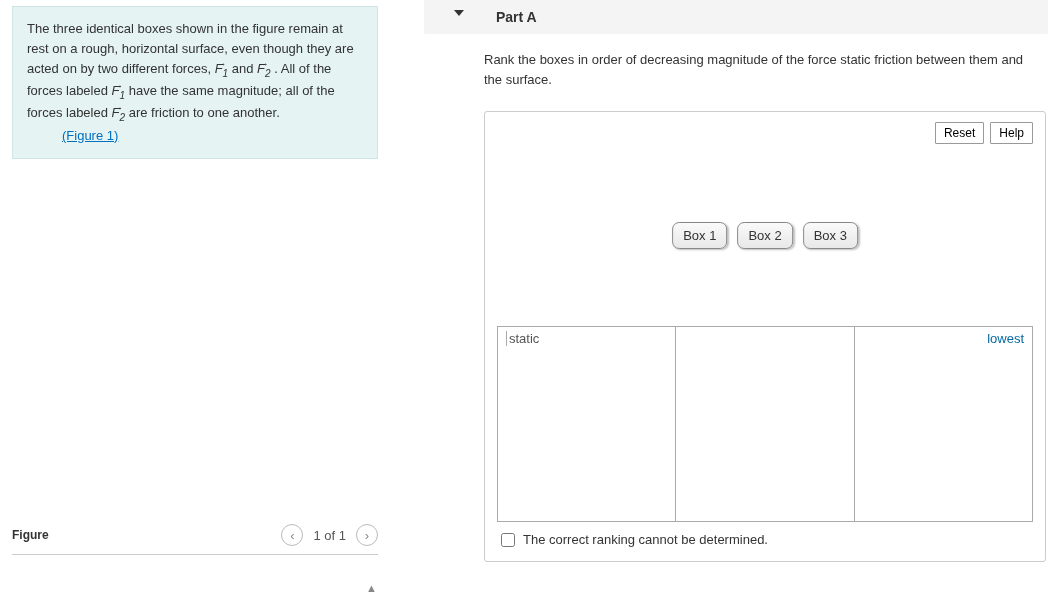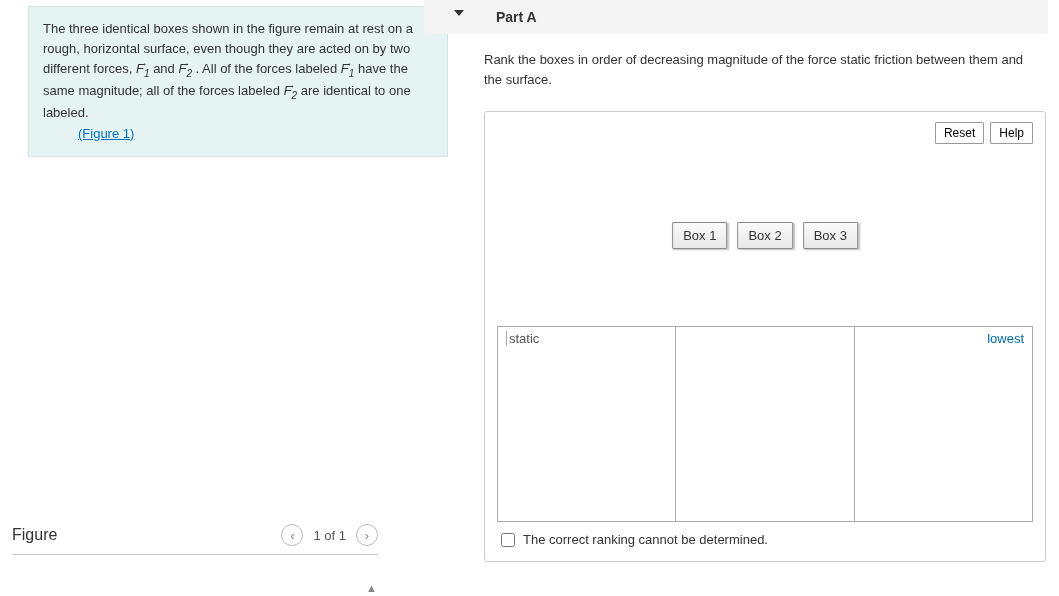--- a/index.html
+++ b/index.html
@@ -1,27 +1,27 @@
 <!DOCTYPE html>
 <html><head>
   <meta charset="utf-8">
   <style>
     * { box-sizing: border-box; margin: 0; padding: 0; }
     body { font-family: Arial, Helvetica, sans-serif; font-size: 13px; color: #333; background: #fff; width: 1059px; height: 596px; position: relative; }
     
-    .left-panel { position: absolute; left: 28px; top: 6px; width: 420px; }
+    .left-panel { position: absolute; left: 12px; top: 6px; width: 366px; }
     
     .problem-box { background: #e5f3f3; border: 1px solid #d0e6e6; padding: 12px 14px; line-height: 1.55; font-size: 13px; }
     .problem-box .fvec { font-style: italic; position: relative; }
     .problem-box .arrow { position: absolute; top: -3px; left: 0; right: 0; text-align: center; font-size: 10px; line-height: 1; font-style: normal; }
     .problem-box sub { font-size: 10px; }
     .figlink { color: #0070c0; text-decoration: underline; cursor: pointer; margin-left: 35px; }
     
     .figure-row { position: absolute; top: 524px; left: 12px; width: 366px; display: flex; align-items: center; border-bottom: 1px solid #ccc; padding-bottom: 8px; }
-    .figure-title { font-size: 16px; font-weight: 400; flex: 1; }
+    .figure-title { font-size: 12px; font-weight: 700; flex: 1; }
     .pager { display: flex; align-items: center; gap: 10px; color: #555; font-size: 13px; }
     .pager-btn { width: 22px; height: 22px; border: 1px solid #bbb; border-radius: 50%; background: #fff; display: flex; align-items: center; justify-content: center; color: #888; font-size: 13px; cursor: pointer; }
     
     .expand-caret { position: absolute; top: 582px; left: 366px; color: #888; font-size: 11px; cursor: pointer; }
     
     .right-panel { position: absolute; left: 424px; top: 0; width: 624px; }
     
     .part-header { background: #f4f4f4; height: 34px; display: flex; align-items: center; padding: 0 14px; font-weight: 700; font-size: 14px; position: relative; border-radius: 2px; }
     .part-caret { position: absolute; left: 30px; top: 10px; width: 0; height: 0; border-left: 5px solid transparent; border-right: 5px solid transparent; border-top: 6px solid #333; }
     .part-label { margin-left: 58px; }
@@ -29,21 +29,21 @@
     .question-area { padding: 16px 12px 0 60px; line-height: 1.5; }
     .q1 { margin-bottom: 22px; font-size: 13px; }
     .q2 { font-weight: 700; font-size: 13px; }
     
     .rank-widget { margin: 14px 0 0 60px; width: 562px; border: 1px solid #ccc; border-radius: 3px; padding: 10px 12px 14px 12px; position: relative; }
     .widget-btns { position: absolute; top: 10px; right: 12px; display: flex; gap: 6px; }
     .wbtn { border: 1px solid #999; background: #fff; padding: 3px 8px; font-size: 12px; border-radius: 1px; cursor: pointer; }
     
     .pool { height: 200px; position: relative; }
     .pool-items { position: absolute; top: 100px; left: 50%; transform: translateX(-50%); display: flex; gap: 10px; }
-    .chip { border: 1px solid #888; background: linear-gradient(#fafafa,#e8e8e8); padding: 5px 10px; font-size: 13px; border-radius: 1px; box-shadow: 1px 1px 2px rgba(0,0,0,0.25); cursor: move; white-space: nowrap; }
+    .chip { border: 1px solid #888; background: linear-gradient(#fafafa,#e8e8e8); padding: 5px 10px; font-size: 13px; border-radius: 7px; box-shadow: 1px 1px 2px rgba(0,0,0,0.25); cursor: move; white-space: nowrap; }
     
     .dropzone { border: 1px solid #aaa; height: 196px; display: flex; position: relative; margin-top: 4px; }
     .dz-label-l { position: absolute; top: 4px; left: 8px; font-size: 13px; color: #555; border-left: 1px solid #aaa; padding-left: 2px;}
     .dz-label-r { position: absolute; top: 4px; right: 8px; font-size: 13px; color: #0369a1; }
     .dz-col { flex: 1; border-right: 1px solid #aaa; }
     .dz-col:last-child { border-right: none; }
     
     .cannot-row { display: flex; align-items: flex-end; gap: 8px; margin-top: 10px; font-size: 13px; padding-left: 4px; }
     .cannot-row input { width: 14px; height: 14px; cursor: pointer; }
   </style>
@@ -53,21 +53,21 @@
 <div class="left-panel">
   <div class="problem-box">
     <span>The three identical boxes shown in the figure remain at rest on a rough, horizontal surface, even though they are acted on by two different forces, </span>
     <span class="fvec"><span class="arrow">→</span><span>F</span><sub>1</sub></span>
     <span> and </span>
     <span class="fvec"><span class="arrow">→</span><span>F</span><sub>2</sub></span>
     <span>. All of the forces labeled </span>
     <span class="fvec"><span class="arrow">→</span><span>F</span><sub>1</sub></span>
     <span> have the same magnitude; all of the forces labeled </span>
     <span class="fvec"><span class="arrow">→</span><span>F</span><sub>2</sub></span>
-    <span> are identical to one labeled.</span>
+    <span> are friction to one another.</span>
     <br>
     <span class="figlink">(Figure 1)</span>
   </div>
 </div>
 
 <div class="figure-row">
   <div class="figure-title">Figure</div>
   <div class="pager">
     <div class="pager-btn">‹</div>
     <span>1 of 1</span>

